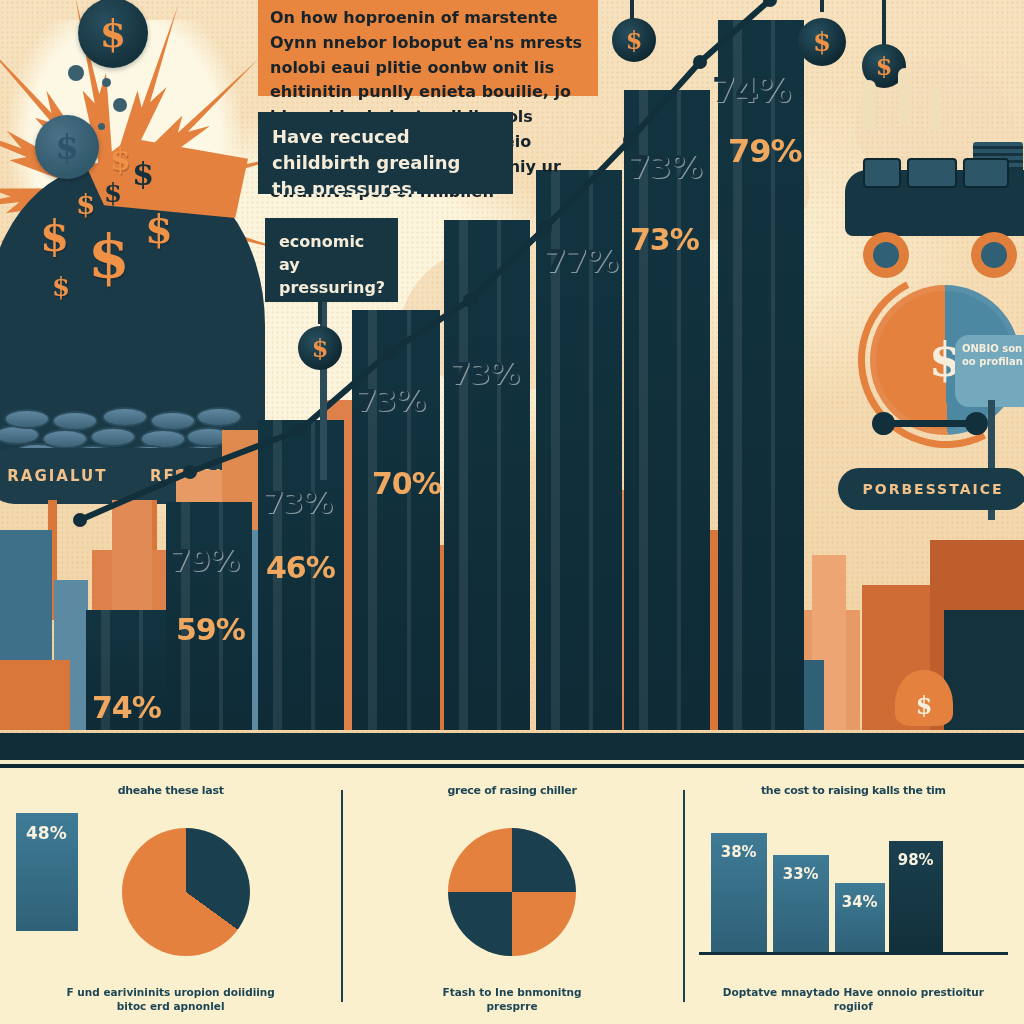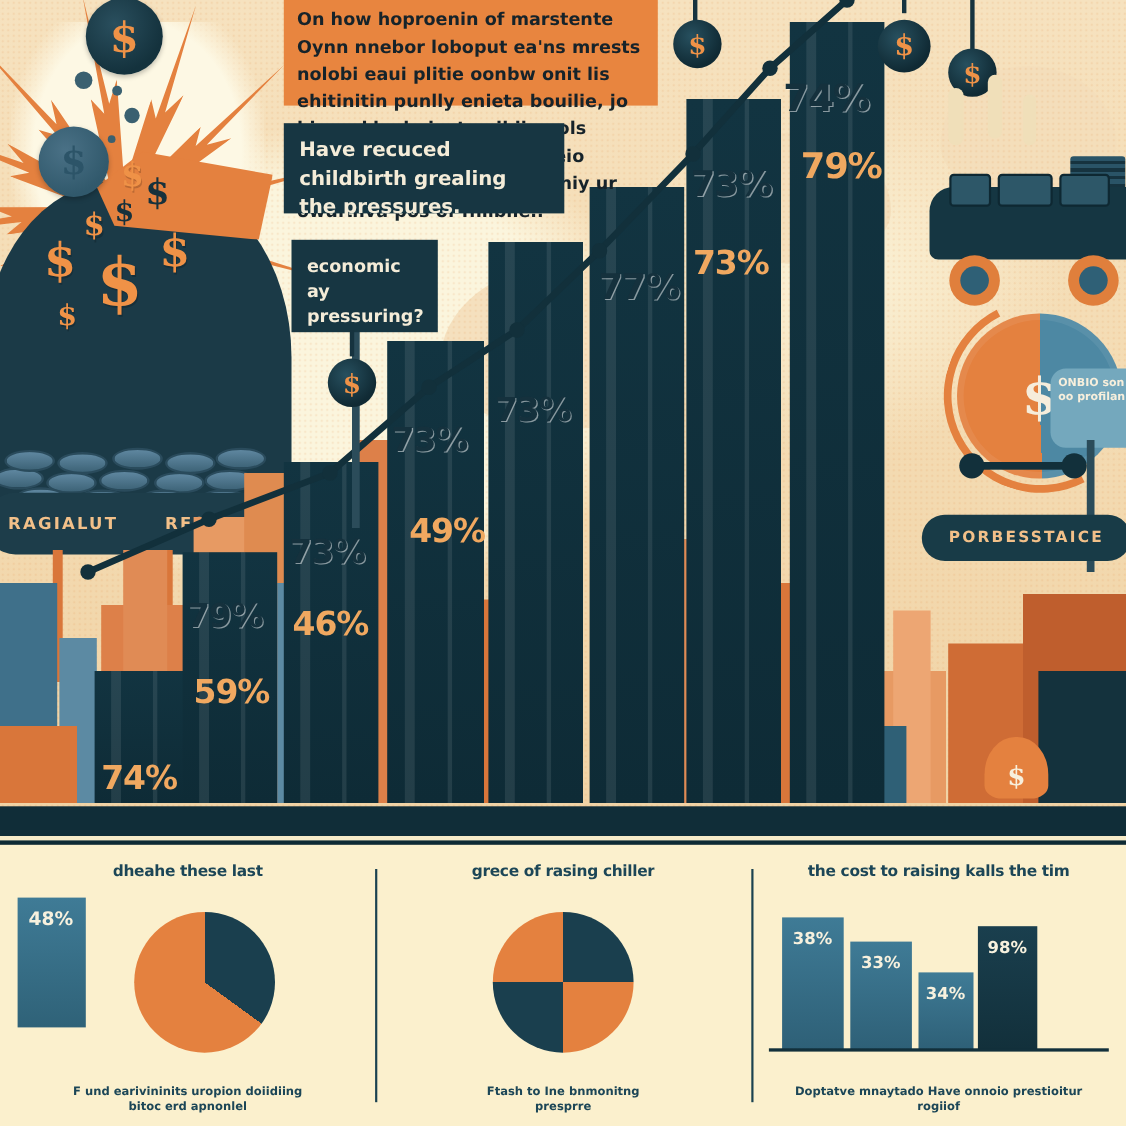--- a/index.html
+++ b/index.html
@@ -194,21 +194,21 @@
     display:flex;
   }
   .panel {
     position:relative; flex:1 1 0; padding:16px 10px 10px;
     display:flex; flex-direction:column; align-items:center;
   }
   .panel + .panel::before {
     content:""; position:absolute; left:0; top:22px; bottom:22px; width:2px; background:#1b4250;
   }
   .ptitle {
-    color:#1c4657; font-weight:bold; font-size:14px; text-align:left;
+    color:#1c4657; font-weight:bold; font-size:11px; text-align:left;
     font-family:"DejaVu Sans", sans-serif; margin-bottom:8px; letter-spacing:-.3px;
     white-space:nowrap; overflow:hidden; max-width:100%;
   }
   .pbody { flex:1 1 auto; position:relative; width:100%; display:flex; align-items:center; justify-content:center; }
   .pcap {
     color:#1c4657; font-weight:bold; font-size:10.5px; text-align:center;
     font-family:"DejaVu Sans", sans-serif; line-height:1.4; margin-top:6px;
     white-space:pre-line;
   }
   .pie-s { width:128px; height:128px; border-radius:50%; }
@@ -346,21 +346,21 @@
         <div class="bar" style="left: 258px; width: 86px; height: 310px;">
           <div class="bar-sheen" style="left: 15px;"></div>
           <div class="bar-sheen" style="left: 53px; width: 4px;"></div>
         </div>
         <div class="vlab onbar" style="left: 266px; top: 550px; font-size: 30px;">46%</div>
         <div class="vlab offbar" style="left: 263px; top: 485px; font-size: 30px;">73%</div>
         <div class="bar" style="left: 352px; width: 88px; height: 420px;">
           <div class="bar-sheen" style="left: 16px;"></div>
           <div class="bar-sheen" style="left: 55px; width: 4px;"></div>
         </div>
-        <div class="vlab onbar" style="left: 372px; top: 466px; font-size: 30px;">49%</div>
+        <div class="vlab onbar" style="left: 372px; top: 466px; font-size: 30px;">70%</div>
         <div class="vlab offbar" style="left: 356px; top: 383px; font-size: 30px;">73%</div>
         <div class="bar" style="left: 444px; width: 86px; height: 510px;">
           <div class="bar-sheen" style="left: 15px;"></div>
           <div class="bar-sheen" style="left: 53px; width: 4px;"></div>
         </div>
         <div class="vlab offbar" style="left: 450px; top: 356px; font-size: 30px;">73%</div>
         <div class="bar" style="left: 536px; width: 86px; height: 560px;">
           <div class="bar-sheen" style="left: 15px;"></div>
           <div class="bar-sheen" style="left: 53px; width: 4px;"></div>
         </div>

